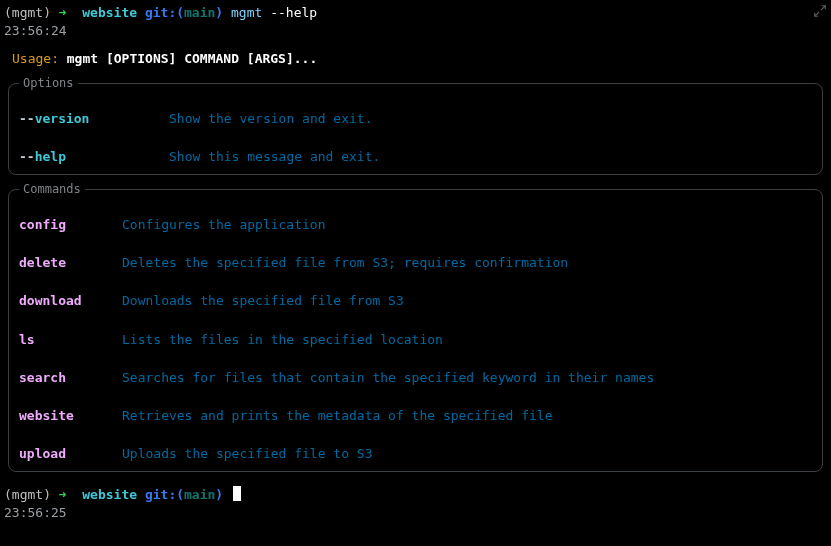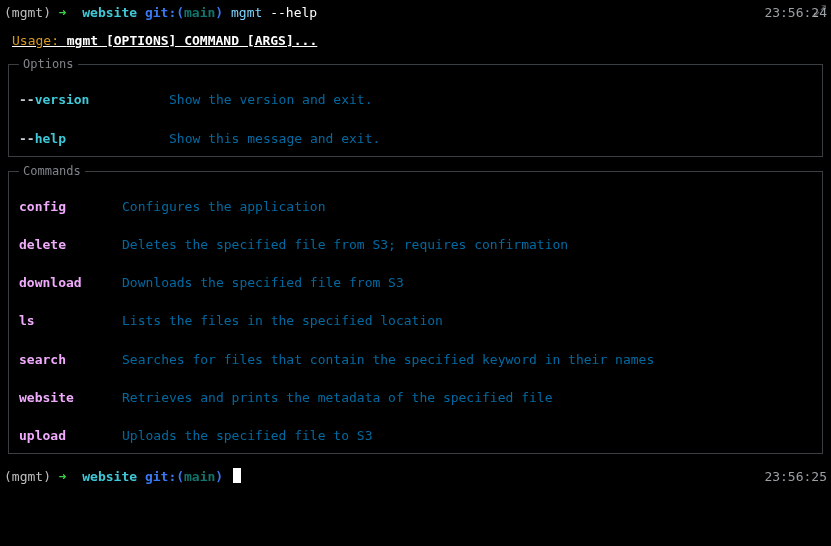--- a/index.html
+++ b/index.html
@@ -16,20 +16,21 @@
       width: 831px;
       height: 546px;
       padding: 4px;
       overflow: hidden;
     }
     .prompt-line {
       display: flex;
       justify-content: space-between;
       align-items: baseline;
       margin-bottom: 4px;
+      flex-direction: column;
     }
     .prompt-left {
       display: flex;
       gap: 0;
       white-space: pre;
     }
     .prompt-env {
       color: #bfbfbf;
     }
     .arrow {
@@ -56,32 +57,31 @@
       color: #7dd3fc;
     }
     .cmd-arg {
       color: #ffffff;
     }
     .timestamp {
       color: #9aa0a6;
     }
     .usage-line {
       margin: 10px 0 14px 8px;
-      text-decoration: underline;
     }
     .usage-label {
       color: #d89a1e;
     }
     .usage-text {
       color: #ffffff;
       font-weight: bold;
     }
     .box {
       border: 1px solid #3a3f44;
-      border-radius: 0;
+      border-radius: 8px;
       margin: 8px 4px 14px 4px;
       padding: 6px 10px 8px 10px;
       position: relative;
     }
     .box-title {
       position: absolute;
       top: -9px;
       left: 10px;
       background: #000000;
       padding: 0 4px;

